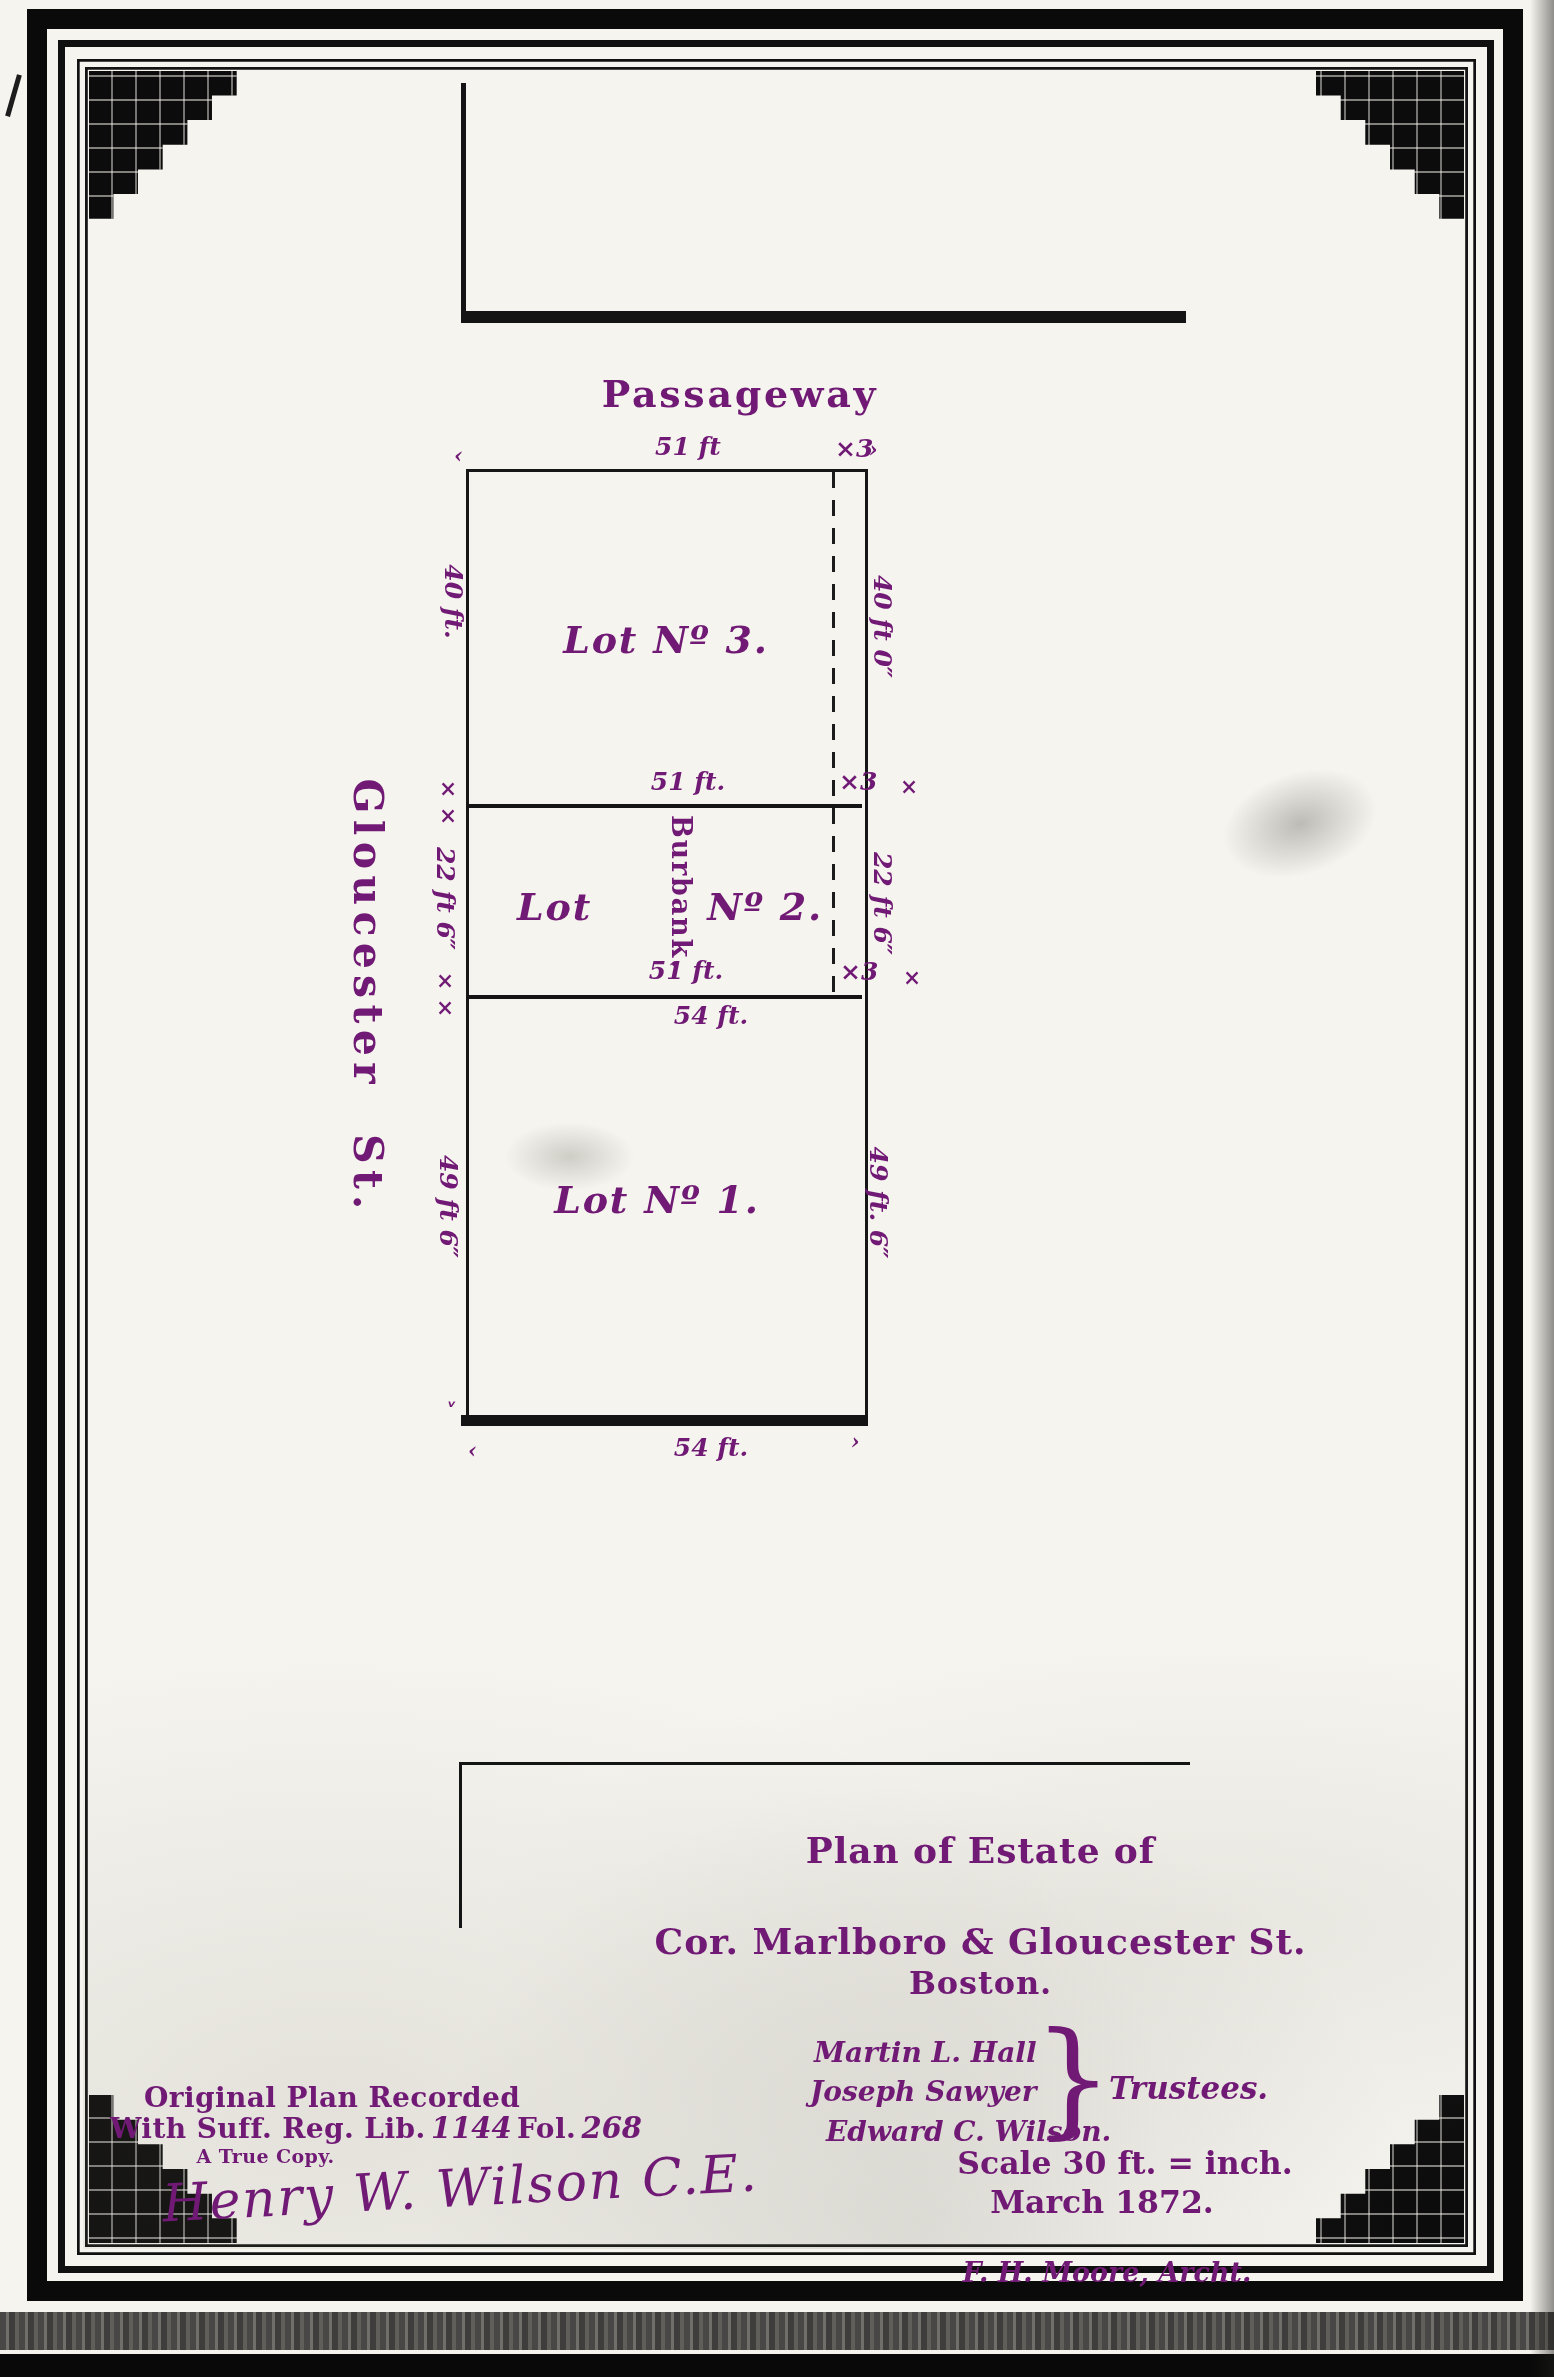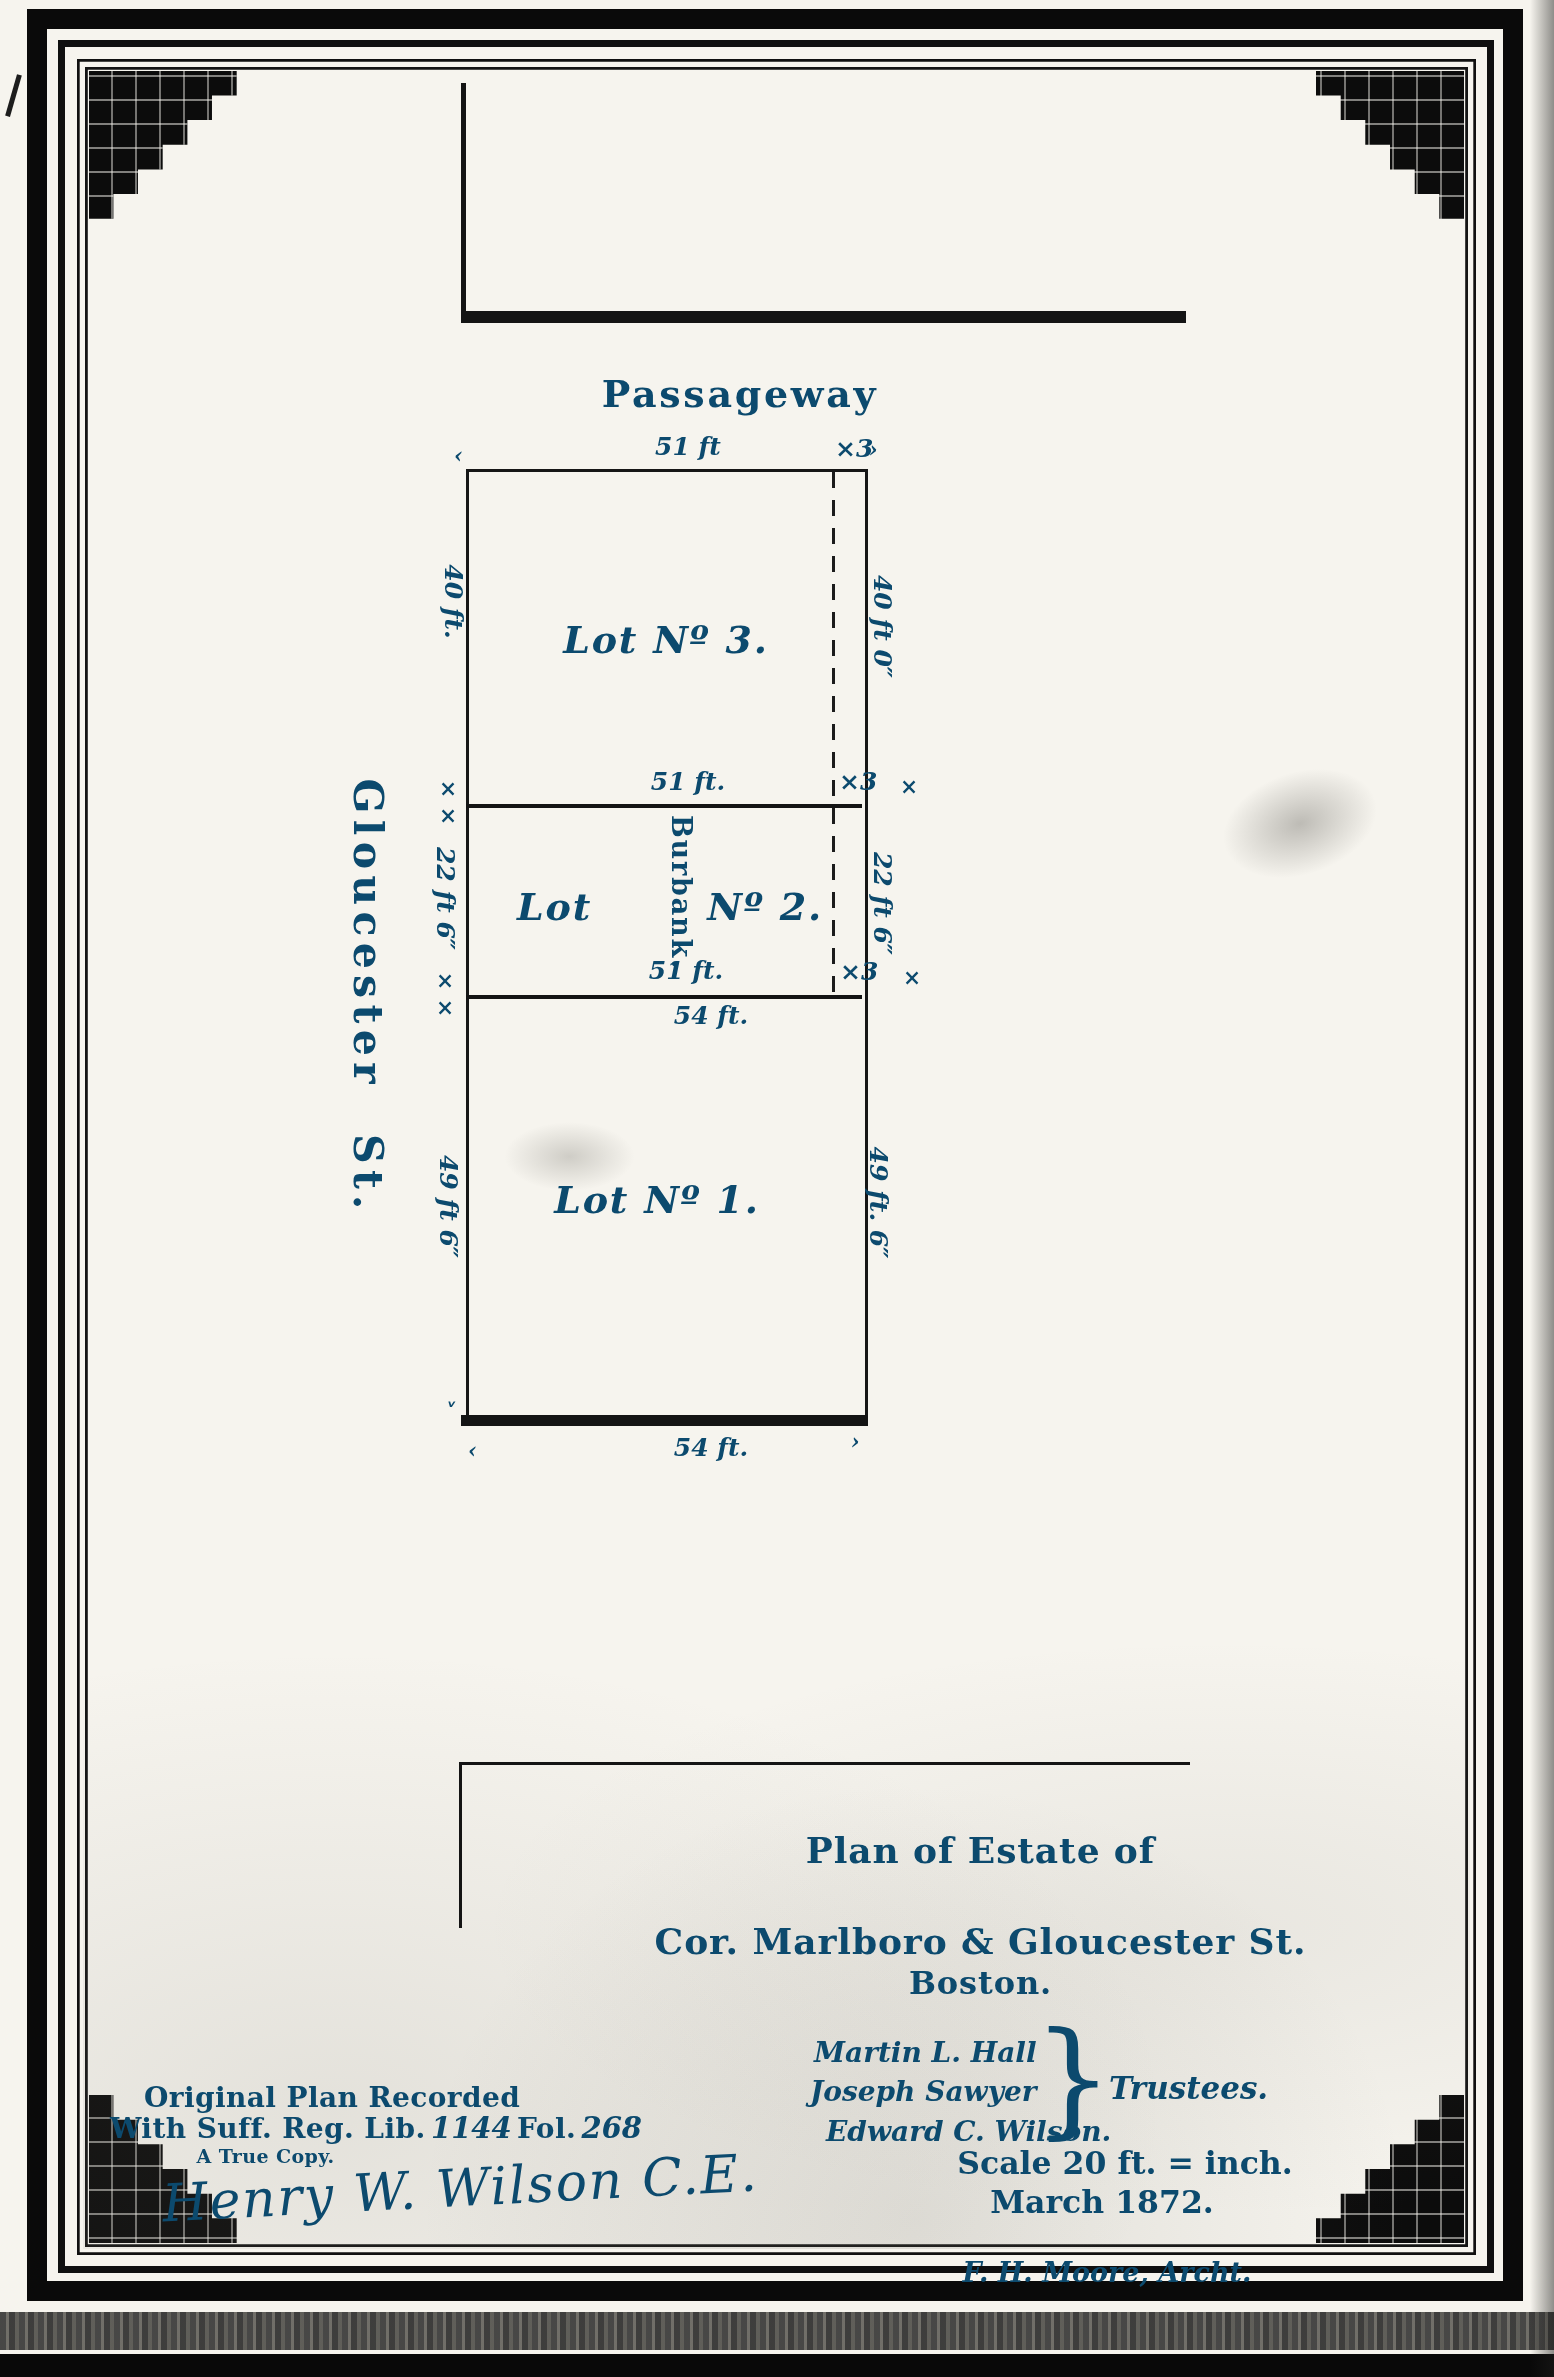--- a/index.html
+++ b/index.html
@@ -1,20 +1,20 @@
 <!DOCTYPE html>
 <html style="font-size:14.4px"><head>
 <meta charset="utf-8">
 <title>Plan of Estate of Joshua Stetson — Boston 1872</title>
 <style>
   html,body{margin:0;padding:0;background:#e9e7e0;}
   .sheet{
     position:relative;width:1555px;height:2377px;margin:0 auto;
     background:#f6f4ee;overflow:hidden;
-    font-family:"DejaVu Serif", serif;color:#0c4a6e;
+    font-family:"DejaVu Serif", serif;color:#701a75;
   }
   
   .band-outer{position:absolute;left:27px;top:9px;right:32px;bottom:76px;border:20px solid #0a0a0a;}
   .band-mid{position:absolute;left:58px;top:40px;right:61px;bottom:104px;border:7.2px solid #101010;}
   .frame-inner{
     position:absolute;left:77px;top:59px;right:79px;bottom:122px;
     box-shadow:inset 0 0 0 2.7px #101010, inset 0 0 0 8px #f6f4ee, inset 0 0 0 10.8px #141414;
   }
   .corner{
     position:absolute;width:148px;height:148px;background:#0c0c0c;
@@ -145,21 +145,21 @@
   <div class="title-line" style="top:1829px;">Plan of Estate of</div>
   <div class="title-line" style="top:1920px;">Cor. Marlboro &amp; Gloucester St.</div>
   <div class="title-line" style="top:1964px;font-size:32px;">Boston.</div>
 
   <div class="t trustee" style="left:814px;top:2036px;">Martin L. Hall</div>
   <div class="t trustee" style="left:810px;top:2075px;">Joseph Sawyer</div>
   <div class="t trustee" style="left:806px;top:2115px;margin-left:20px;">Edward C. Wilson.</div>
   <div class="t" style="left:1033px;top:2016px;font-size:126px;line-height:126px;font-weight:normal;">}</div>
   <div class="t trustee" style="left:1109px;top:2070px;font-size:31px;">Trustees.</div>
 
-  <div class="scale-line" style="left:900px;top:2144px;">Scale 20 ft. = inch.</div>
+  <div class="scale-line" style="left:900px;top:2144px;">Scale 30 ft. = inch.</div>
   <div class="scale-line" style="left:877px;top:2183px;">March 1872.</div>
   <div class="scale-line hand" style="left:882px;top:2257px;font-size:27px;">F. H. Moore, Archt.</div>
 
   <div class="t rec ctr" style="left:144px;top:2081px;width:216px;">Original Plan Recorded</div>
   <div class="t" style="left:110px;top:2111px;display:flex;align-items:baseline;gap:5.4px;">
     <span class="rec">With Suff. Reg. Lib.</span>
     <span class="hand" style="font-size:29px;">1144</span>
     <span class="rec">Fol.</span>
     <span class="hand" style="font-size:29px;">268</span>
   </div>

